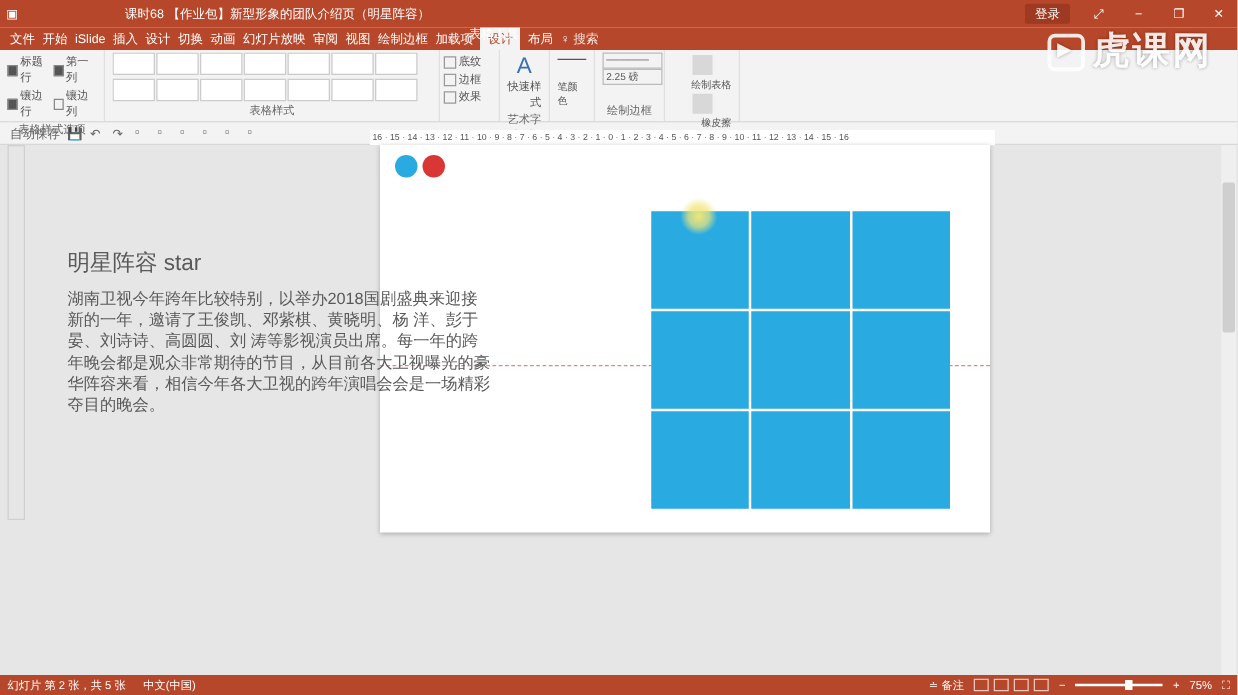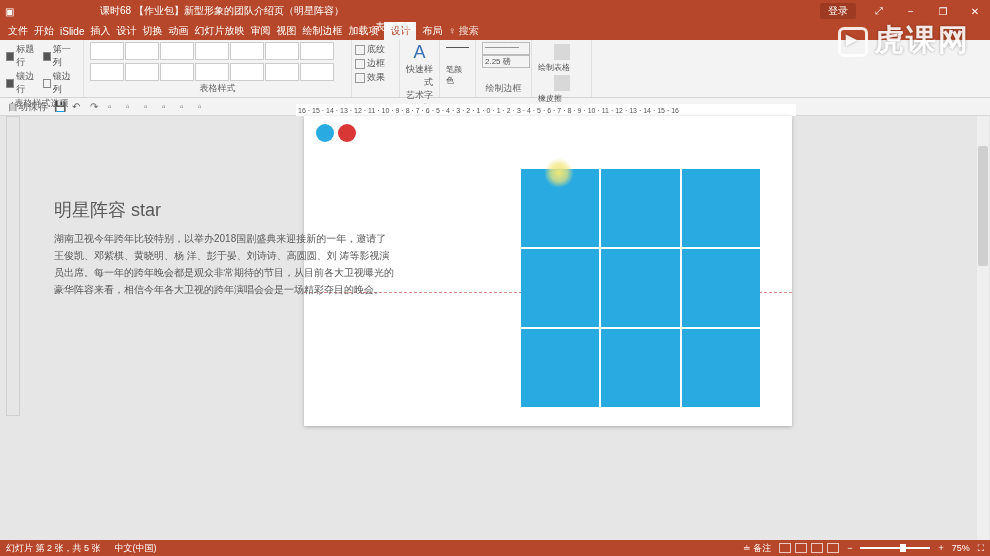--- a/index.html
+++ b/index.html
@@ -28,21 +28,21 @@
 .grp3{width:48px;padding:2px 3px;}
 .grp3 .mini{display:flex;align-items:center;gap:2px;margin:1px 0;}
 .grp3 .sw{width:10px;height:10px;border:1px solid #999;}
 .grp4{width:40px;}
 .grp4 .bigA{font-size:18px;color:#3a6fb5;text-align:center;}
 .grp5{width:36px;}
 .grp5 .penline{height:6px;border-bottom:1px solid #555;}
 .grp6{width:56px;}
 .grp6 .line-sel{border:1px solid #bbb;height:13px;width:48px;font-size:8px;padding-left:2px;}
 .grp7{width:60px;display:flex;}
-.grp7 .sub{flex:1;text-align:left;font-size:8px;}
+.grp7 .sub{flex:1;text-align:right;font-size:8px;}
 .grp7 .icon{width:16px;height:16px;margin:2px auto;background:#d8d8d8;}
 .qat{height:18px;background:#f3f3f3;border-bottom:1px solid #d8d8d8;display:flex;align-items:center;padding-left:8px;gap:6px;font-size:10px;color:#666;}
 .qat .qi{width:12px;height:12px;display:inline-block;}
 .ruler-h{position:absolute;top:104px;left:296px;width:500px;height:12px;background:#fff;font-size:7px;color:#555;display:flex;align-items:center;}
 .ruler-h .tick{display:flex;gap:10px;padding-left:2px;}
 .sidebar{position:absolute;left:6px;top:116px;width:14px;height:300px;background:#e6e6e6;border:1px solid #d0d0d0;}
 .workspace{position:absolute;top:116px;left:26px;right:6px;bottom:16px;background:#e6e6e6;}
 .slide{position:absolute;left:278px;top:0;width:488px;height:310px;background:#fff;box-shadow:0 1px 4px rgba(0,0,0,.25);}
 .circles{position:absolute;left:12px;top:8px;display:flex;gap:4px;}
 .circle{width:18px;height:18px;border-radius:50%;}
@@ -216,21 +216,21 @@
         <div class="cell"></div>
       <div class="cell"></div>
         <div class="cell"></div>
         <div class="cell"></div>
     </div>
     <div class="cursor-glow"></div>
   </div>
 </div>
 
 <div class="slide-title" style="position:absolute;left:54px;top:198px;font-size:18px;color:#595959;">明星阵容  star</div>
-<div class="slide-body" style="position:absolute;left:54px;top:230px;width:340px;font-size:10px;color:#595959;line-height:17px;">湖南卫视今年跨年比较特别，以举办2018国剧盛典来迎接新的一年，邀请了王俊凯、邓紫棋、黄晓明、杨  洋、彭于晏、刘诗诗、高圆圆、刘  涛等影视演员出席。每一年的跨年晚会都是观众非常期待的节目，从目前各大卫视曝光的豪华阵容来看，相信今年各大卫视的跨年演唱会会是一场精彩夺目的晚会。</div>
+<div class="slide-body" style="position:absolute;left:54px;top:230px;width:340px;font-size:13px;color:#595959;line-height:17px;">湖南卫视今年跨年比较特别，以举办2018国剧盛典来迎接新的一年，邀请了王俊凯、邓紫棋、黄晓明、杨  洋、彭于晏、刘诗诗、高圆圆、刘  涛等影视演员出席。每一年的跨年晚会都是观众非常期待的节目，从目前各大卫视曝光的豪华阵容来看，相信今年各大卫视的跨年演唱会会是一场精彩夺目的晚会。</div>
 
 <div class="scroll-v">
   <div class="thumb"></div>
 </div>
 
 <div class="statusbar">
   <span>幻灯片 第 2 张，共 5 张</span>
   <span style="margin-left:14px">中文(中国)</span>
   <div class="right">
     <span>≐ <span>备注</span></span>

